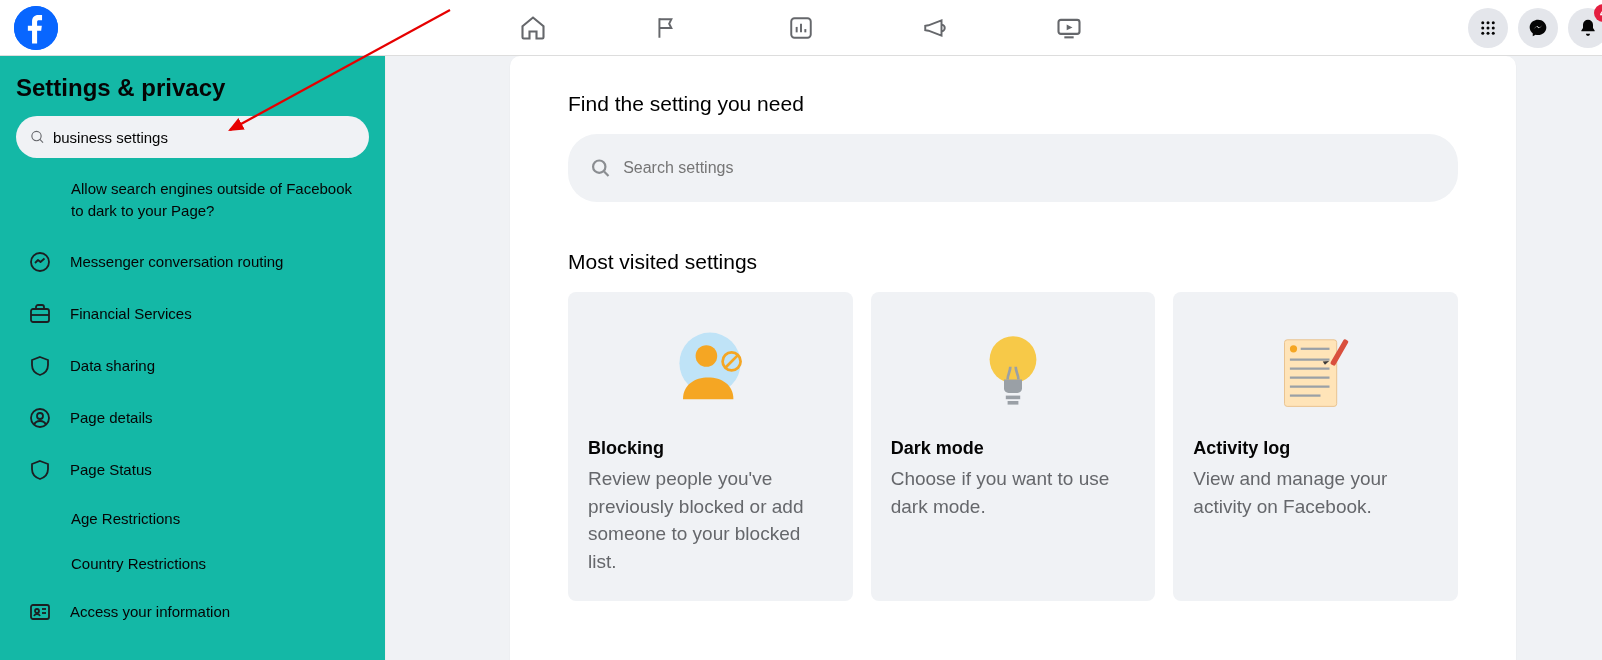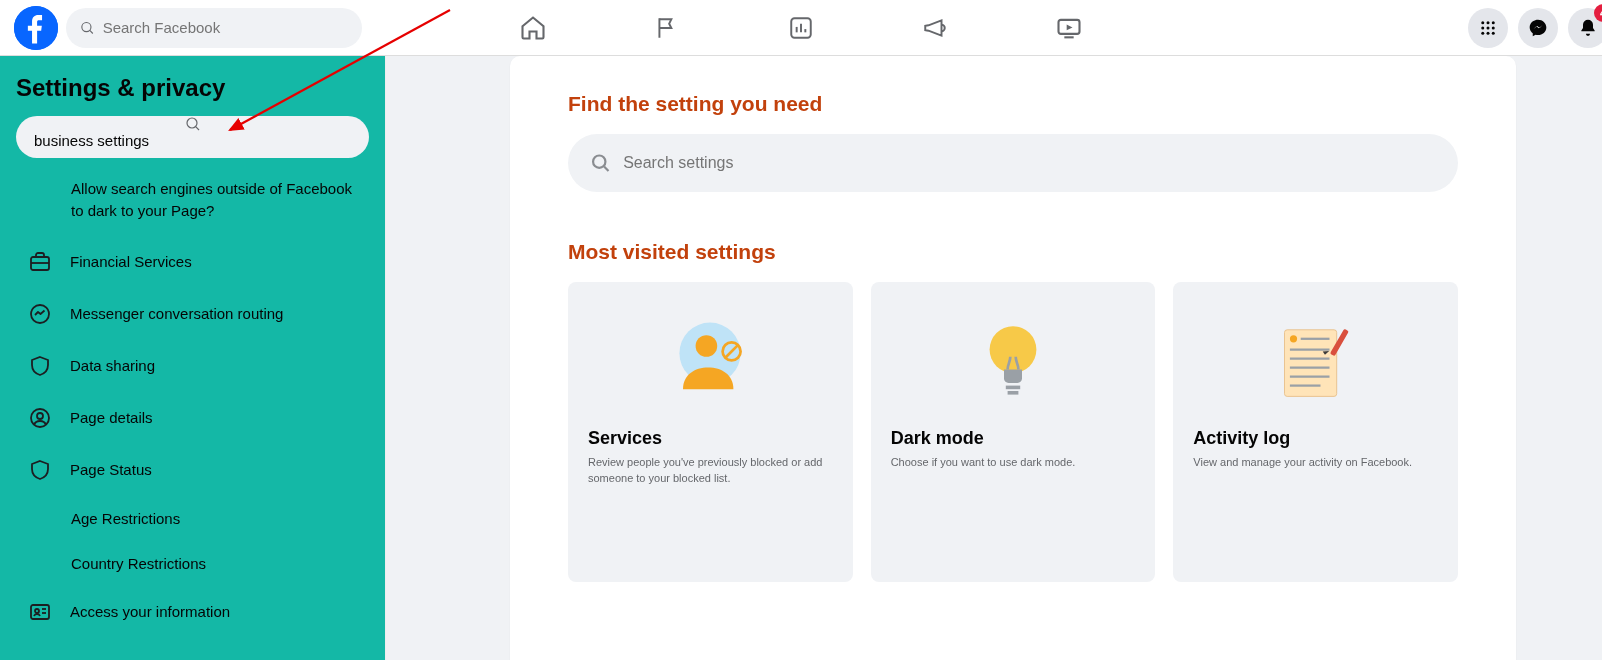--- a/index.html
+++ b/index.html
@@ -13,42 +13,42 @@
   .top-center { position:absolute; left:50%; transform:translateX(-50%); display:flex; gap:88px; }
   .top-center .tab { width:46px; height:46px; display:flex; align-items:center; justify-content:center; color:#65676b; border-radius:8px; }
   .top-right { margin-left:auto; display:flex; gap:10px; align-items:center; }
   .round-btn { width:40px; height:40px; border-radius:50%; background:#e4e6eb; display:flex; align-items:center; justify-content:center; color:#050505; position:relative; }
   .round-btn.cut { margin-right:-20px; }
   .badge { position:absolute; top:-4px; right:-4px; min-width:18px; height:18px; background:#e41e3f; border-radius:9px; color:#fff; font-size:11px; font-weight:700; display:flex; align-items:center; justify-content:center; padding:0 4px; }
 
   
   .sidebar { position:fixed; top:56px; left:0; bottom:0; width:386px; background:#14b8a6; padding:18px 16px 0 16px; z-index:15; border-right:1px solid #eee; }
   .sidebar h1 { font-size:24px; font-weight:800; color:#050505; margin-bottom:14px; }
-  .settings-search { height:42px; background:#f0f2f5; border-radius:21px; display:flex; align-items:center; padding:0 14px; margin-bottom:6px;flex-direction:column; }
+  .settings-search { height:42px; background:#f0f2f5; border-radius:21px; display:flex; align-items:center; padding:0 14px; margin-bottom:6px; }
   .settings-search input { border:none; background:transparent; outline:none; font-size:15px; margin-left:8px; color:#050505; width:100%; }
   .side-scroll { margin-top:4px; overflow:hidden; }
   .side-item { display:flex; align-items:center; gap:16px; padding:14px 10px; border-radius:8px; cursor:pointer; }
   .side-item .lbl { font-size:15px; color:#050505; }
   .side-item .icon { width:28px; display:flex; justify-content:center; color:#1c1e21; }
   .side-item.sub { padding-left:55px; }
   .side-item.sub .lbl { font-size:15px; }
   .side-item.desc { padding-left:55px; }
   .side-item.desc .lbl { font-size:15px; color:#050505; line-height:1.45; }
 
   
   .main { margin-left:386px; margin-top:56px; padding:0 0 0 124px; height:calc(660px - 56px); }
   .card { background:#fff; border-radius:10px; width:1006px; padding:36px 58px 0 58px; min-height:640px; box-shadow:0 1px 2px rgba(0,0,0,0.06); }
-  .card h2 { font-size:21px; font-weight:700; color:#c2410c; margin-bottom:18px; }
-  .main-search { height:58px; background:#f0f2f5; border-radius:29px; display:flex; align-items:center; padding:0 22px; margin-bottom:48px; }
+  .card h2 { font-size:21px; font-weight:400; color:#000000; margin-bottom:18px; }
+  .main-search { height:68px; background:#f0f2f5; border-radius:29px; display:flex; align-items:center; padding:0 22px; margin-bottom:48px; }
   .main-search input { border:none; background:transparent; outline:none; font-size:16px; margin-left:12px; color:#65676b; width:100%; }
   .tiles { display:flex; gap:18px; }
   .tile { flex:1; background:#f0f2f5; border-radius:8px; padding:22px 20px 26px 20px; cursor:pointer; min-height:300px; }
   .tile .illus { height:120px; display:flex; align-items:center; justify-content:center; margin-bottom:4px; }
   .tile h3 { font-size:18px; font-weight:700; color:#050505; margin-bottom:6px; }
-  .tile p { font-size:11px; color:#65676b; line-height:1.45; }
+  .tile p { font-size:19px; color:#65676b; line-height:1.45; }
   .sub-h { font-size:21px; font-weight:800; color:#050505; margin-top:32px; }
 
   
   .arrow-svg { position:absolute; top:8px; left:220px; z-index:30; pointer-events:none; }
 
   .sicon { stroke:#65676b; stroke-width:1.8; fill:none; }
 </style>
 </head>
 <body>
 
@@ -60,27 +60,20 @@
   </defs>
   <line x1="230" y1="2" x2="10" y2="122" stroke="#e60000" stroke-width="2.2" marker-end="url(#arrhead)"></line>
 </svg>
 
 <div class="topbar">
   <div class="fb-logo">
     <svg width="44" height="44" viewBox="0 0 40 40">
         <circle cx="20" cy="20" r="20" fill="#0866ff"></circle>
         <path d="M25.5 13h-3c-1 0-1.5.6-1.5 1.6V18h4.3l-.6 4.4H21V34h-4.6V22.4h-3.8V18h3.8v-4c0-3.8 2.3-5.9 5.7-5.9 1.6 0 3 .12 3.4.18V13z" fill="#fff"></path>
       </svg>
-  </div>
-  <div class="global-search">
-    <svg width="16" height="16" viewBox="0 0 24 24" class="sicon">
-        <circle cx="10.5" cy="10.5" r="7.5"></circle>
-        <line x1="21" y1="21" x2="16" y2="16"></line>
-      </svg>
-    <input type="text" placeholder="Search Facebook" style="">
   </div>
 
   <div class="top-center">
     <div class="tab">
       <svg width="28" height="28" viewBox="0 0 24 24" class="sicon">
           <path d="M3 10.5 12 3l9 7.5V20a1 1 0 0 1-1 1h-5v-6h-6v6H4a1 1 0 0 1-1-1z"></path>
         </svg>
     </div>
     <div class="tab">
       <svg width="26" height="26" viewBox="0 0 24 24" class="sicon">
@@ -154,36 +147,36 @@
 
   <div class="side-scroll">
 
     <div class="side-item desc">
       <span class="lbl">Allow search engines outside of Facebook to dark to your Page?</span>
     </div>
 
     <div class="side-item">
       <span class="icon">
         <svg width="24" height="24" viewBox="0 0 24 24" fill="none" stroke="#1c1e21" stroke-width="1.8">
+            <circle cx="12" cy="12" r="9"></circle>
+            <path d="M7 13l3-3 2.5 2 4-3.5" stroke-linejoin="round"></path>
+          </svg>
+      </span>
+      <span class="lbl">Messenger conversation routing</span>
+    </div>
+
+    <div class="side-item">
+      <span class="icon">
+        <svg width="24" height="24" viewBox="0 0 24 24" fill="none" stroke="#1c1e21" stroke-width="1.8">
             <rect x="3" y="7" width="18" height="13" rx="2"></rect>
             <path d="M8 7V5a2 2 0 0 1 2-2h4a2 2 0 0 1 2 2v2"></path>
             <line x1="3" y1="13" x2="21" y2="13"></line>
           </svg>
       </span>
       <span class="lbl">Financial Services</span>
-    </div>
-
-    <div class="side-item">
-      <span class="icon">
-        <svg width="24" height="24" viewBox="0 0 24 24" fill="none" stroke="#1c1e21" stroke-width="1.8">
-            <circle cx="12" cy="12" r="9"></circle>
-            <path d="M7 13l3-3 2.5 2 4-3.5" stroke-linejoin="round"></path>
-          </svg>
-      </span>
-      <span class="lbl">Messenger conversation routing</span>
     </div>
 
     <div class="side-item">
       <span class="icon">
         <svg width="24" height="24" viewBox="0 0 24 24" fill="none" stroke="#1c1e21" stroke-width="1.8">
             <path d="M12 3l8 3v5c0 5-3.5 8.5-8 10-4.5-1.5-8-5-8-10V6z"></path>
           </svg>
       </span>
       <span class="lbl">Data sharing</span>
     </div>
@@ -250,21 +243,21 @@
       <div class="tile">
         <div class="illus">
           <svg width="90" height="90" viewBox="0 0 100 100">
             <circle cx="50" cy="38" r="34" fill="#bfe3f7"></circle>
             <circle cx="46" cy="30" r="12" fill="#f5a623"></circle>
             <path d="M20 78c0-16 13-24 28-24s28 8 28 24" fill="#f5a623"></path>
             <circle cx="74" cy="36" r="10" fill="none" stroke="#f5a623" stroke-width="3"></circle>
             <line x1="67" y1="43" x2="81" y2="29" stroke="#f5a623" stroke-width="3"></line>
           </svg>
         </div>
-        <h3>Services</h3>
+        <h3>Blocking</h3>
         <p>Review people you've previously blocked or add someone to your blocked list.</p>
       </div>
 
       <div class="tile">
         <div class="illus">
           <svg width="80" height="90" viewBox="0 0 80 100">
             <circle cx="40" cy="34" r="26" fill="#f7c948"></circle>
             <path d="M30 56h20v10a5 5 0 0 1-5 5H35a5 5 0 0 1-5-5z" fill="#9aa0a6"></path>
             <line x1="32" y1="76" x2="48" y2="76" stroke="#9aa0a6" stroke-width="4"></line>
             <line x1="34" y1="82" x2="46" y2="82" stroke="#9aa0a6" stroke-width="4"></line>

